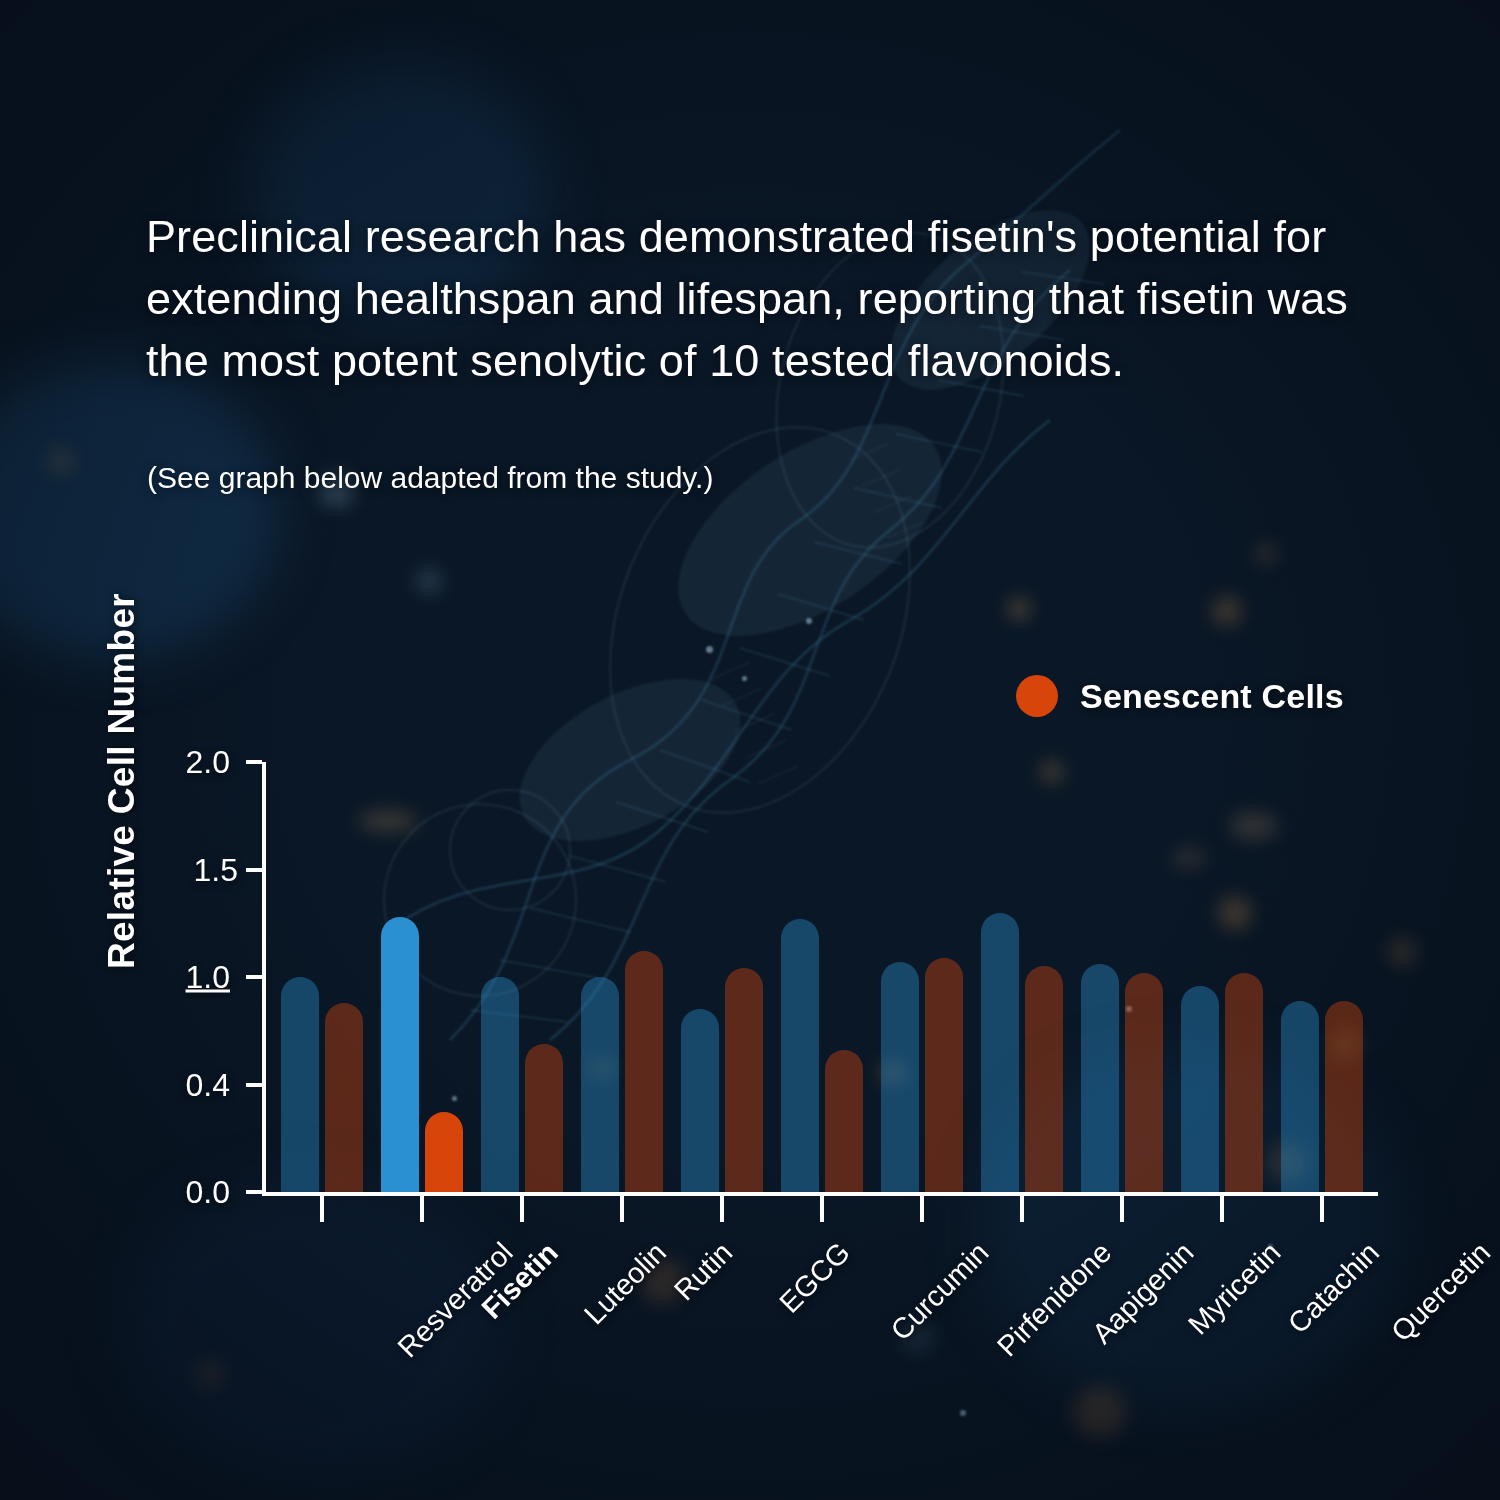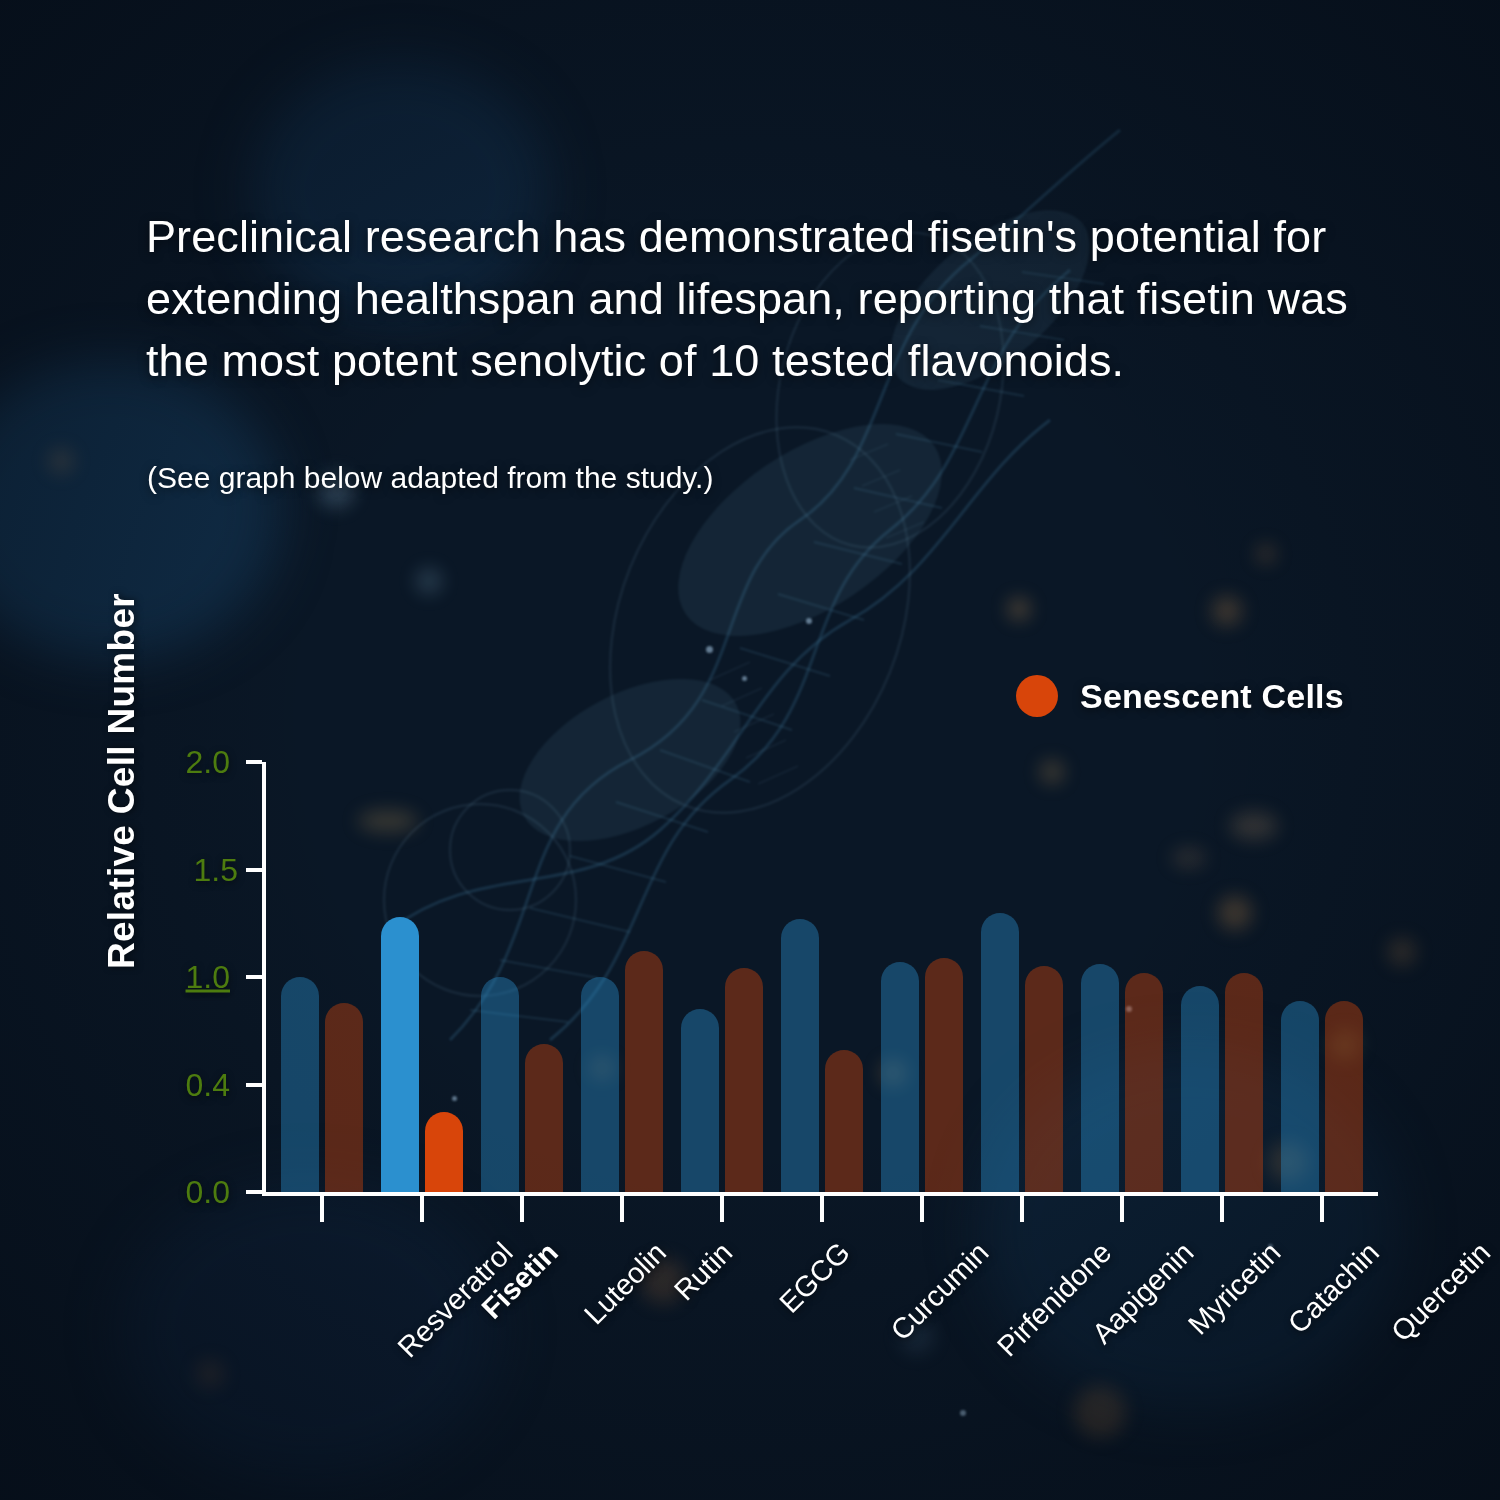--- a/index.html
+++ b/index.html
@@ -137,21 +137,21 @@
     font-size: 37px;
     font-weight: 700;
     letter-spacing: 0.3px;
     text-shadow: 0 2px 7px rgba(0,0,0,0.6);
   }
   .ytick-label {
     position: absolute;
     right: 0;
     width: 90px;
     text-align: right;
-    color: #4d7c0f;
+    color: #ffffff;
     font-size: 32px;
     font-weight: 400;
     transform: translateY(-50%);
     text-shadow: 0 2px 7px rgba(0,0,0,0.6);
   }
   .ytick-mark {
     position: absolute;
     width: 16px;
     height: 4px;
     background: #ffffff;

